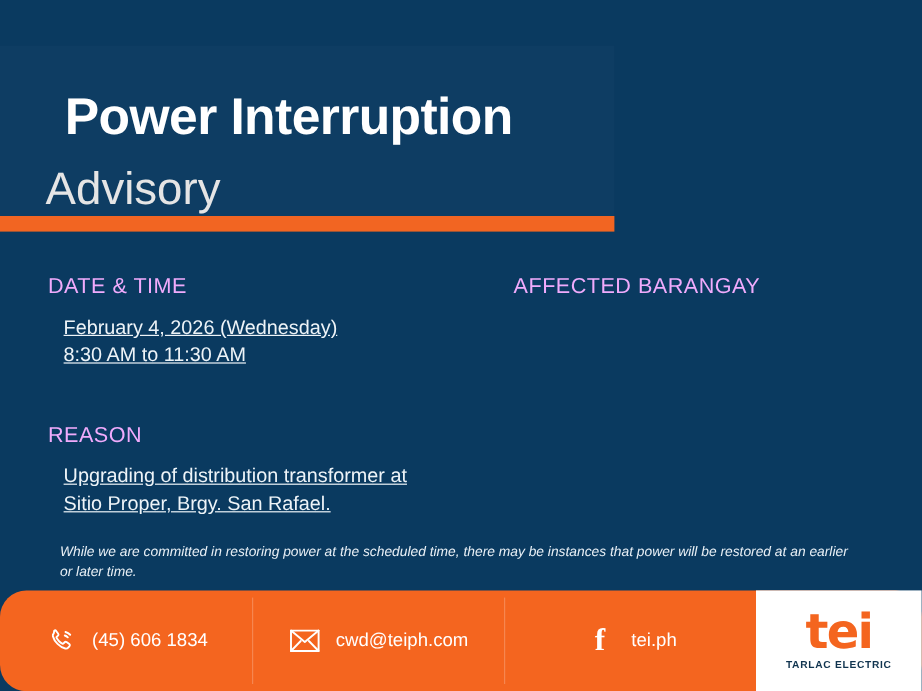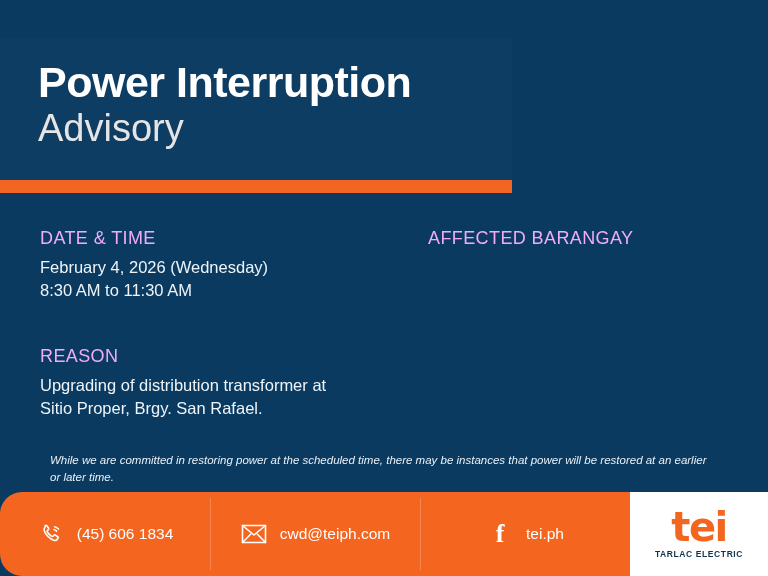--- a/index.html
+++ b/index.html
@@ -31,21 +31,21 @@
     background: #0e3d63;
     box-sizing: border-box;
     padding: 22px 0 0 38px;
   }
   .title-main {
     font-size: 43px;
     font-weight: bold;
     color: #ffffff;
     line-height: 1.06;
     letter-spacing: -0.5px;
-    margin: 0;
+    margin: 16px;
   }
   .title-sub {
     font-size: 38px;
     font-weight: 300;
     color: #e5e5e5;
     line-height: 1.1;
     margin: 2px 0 0 0;
     letter-spacing: 0px;
   }
   .accent-bar {
@@ -81,22 +81,23 @@
     color: #f0abfc;
     font-size: 18px;
     letter-spacing: 0.4px;
     margin: 0 0 7px 0;
     font-weight: 400;
   }
   .section-body {
     color: #eef4f8;
     font-size: 16.5px;
     line-height: 1.4;
-    margin: 0;
+    margin: 13px;
     font-weight: 400;
+    text-decoration: underline;
   }
   .section-body .indent {
     display: block;
     padding-left: 34px;
   }
   .block-reason {
     margin-top: 44px;
   }
 
   

